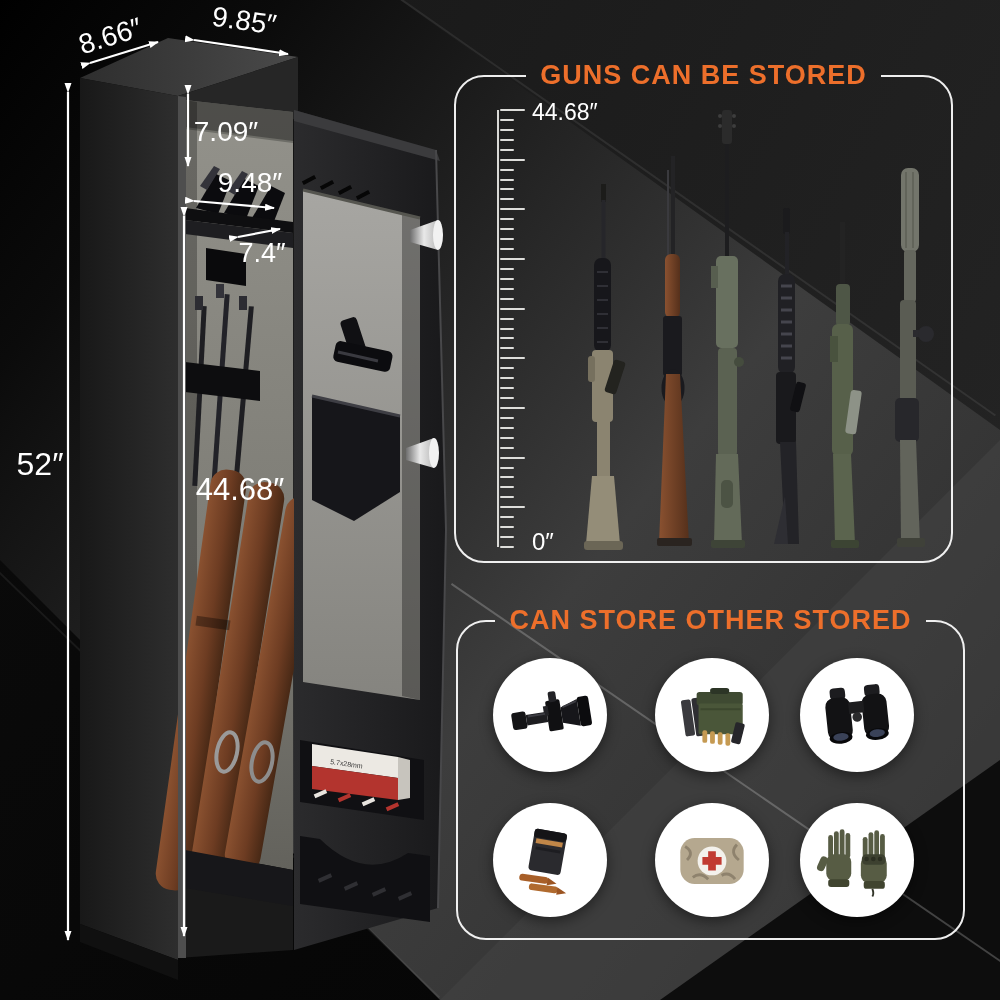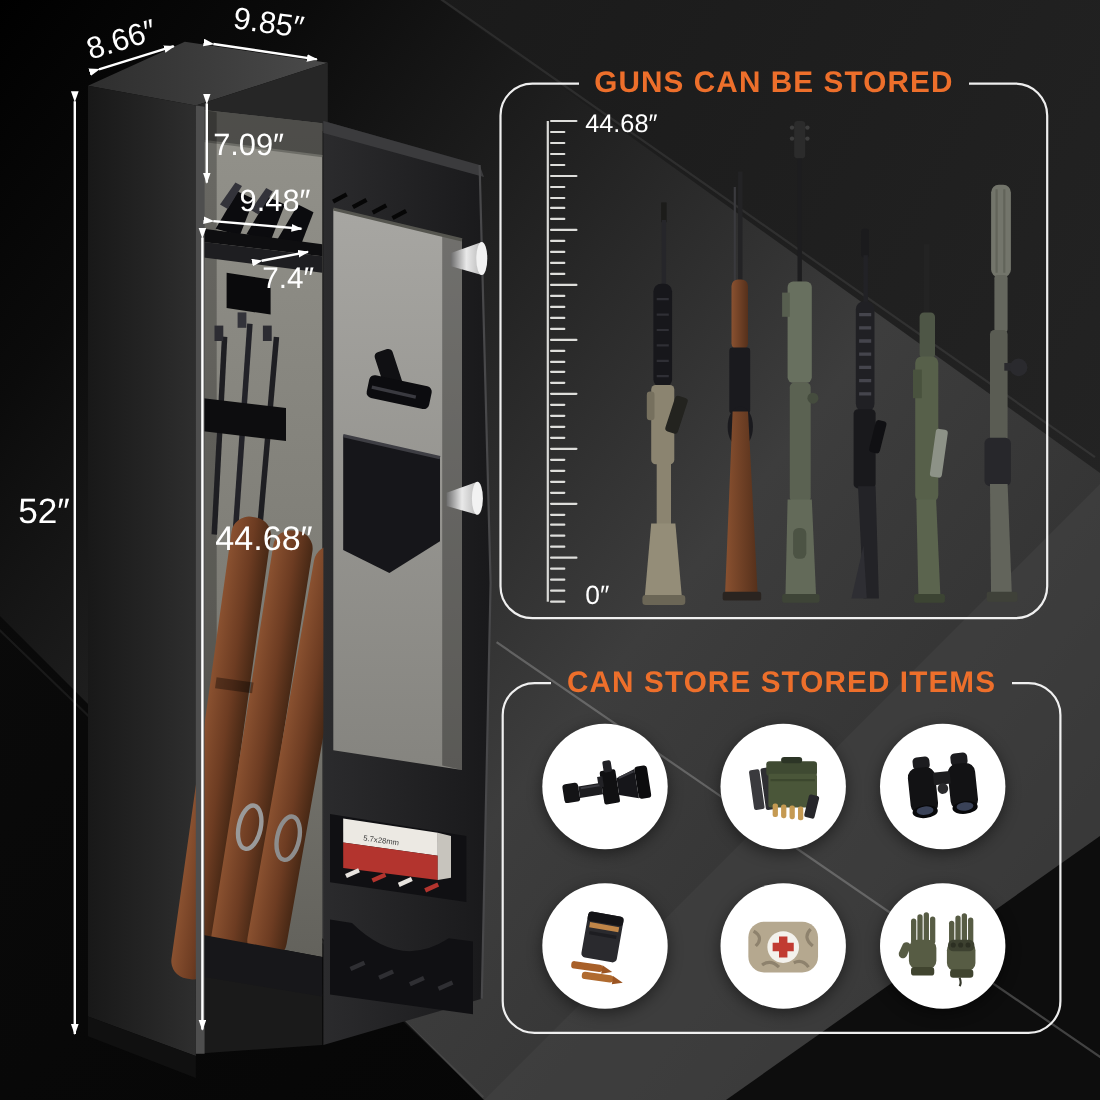--- a/index.html
+++ b/index.html
@@ -361,21 +361,21 @@
       <rect x="355" y="202" width="16" height="104" rx="4" fill="#5a5c53"></rect>
       <rect x="368" y="232" width="12" height="7" fill="#2a2a2e"></rect>
       <circle cx="381" cy="236" r="8" fill="#2a2a2e"></circle>
       <rect x="350" y="300" width="24" height="44" rx="5" fill="#27272b"></rect>
       <path d="M355,342 L371,342 L375,446 L356,446 Z" fill="#62645b"></path>
       <rect x="352" y="440" width="28" height="9" rx="2" fill="#3f4139"></rect>
     </g>
   </svg>
 
   <fieldset class="panel panel-items">
-    <legend>CAN STORE STORED ITEMS</legend>
+    <legend>CAN STORE OTHER STORED</legend>
   </fieldset>
 
   <div class="item-circle" style="left:493px;top:658px;">
     <svg width="96" height="96" viewBox="0 0 100 100">
       <g transform="rotate(-9 50 50)">
         <rect x="10" y="42" width="15" height="18" rx="3" fill="#141416"></rect>
         <rect x="25" y="46" width="22" height="11" fill="#1d1d20"></rect>
         <rect x="47" y="35" width="15" height="32" rx="2" fill="#101012"></rect>
         <rect x="51" y="26" width="8" height="11" rx="2" fill="#222226"></rect>
         <rect x="44" y="40" width="5" height="10" fill="#222226"></rect>

